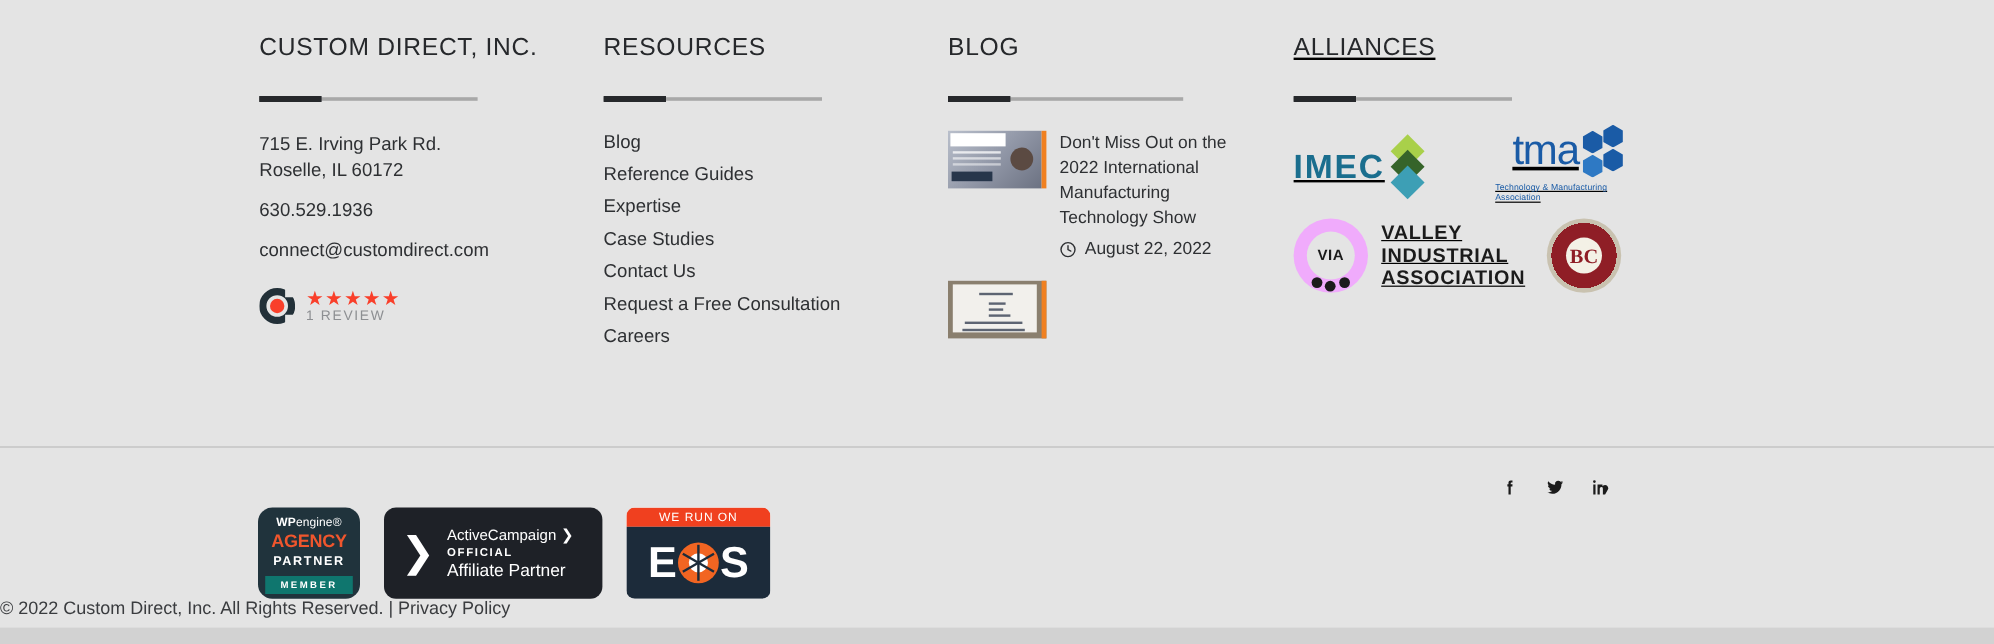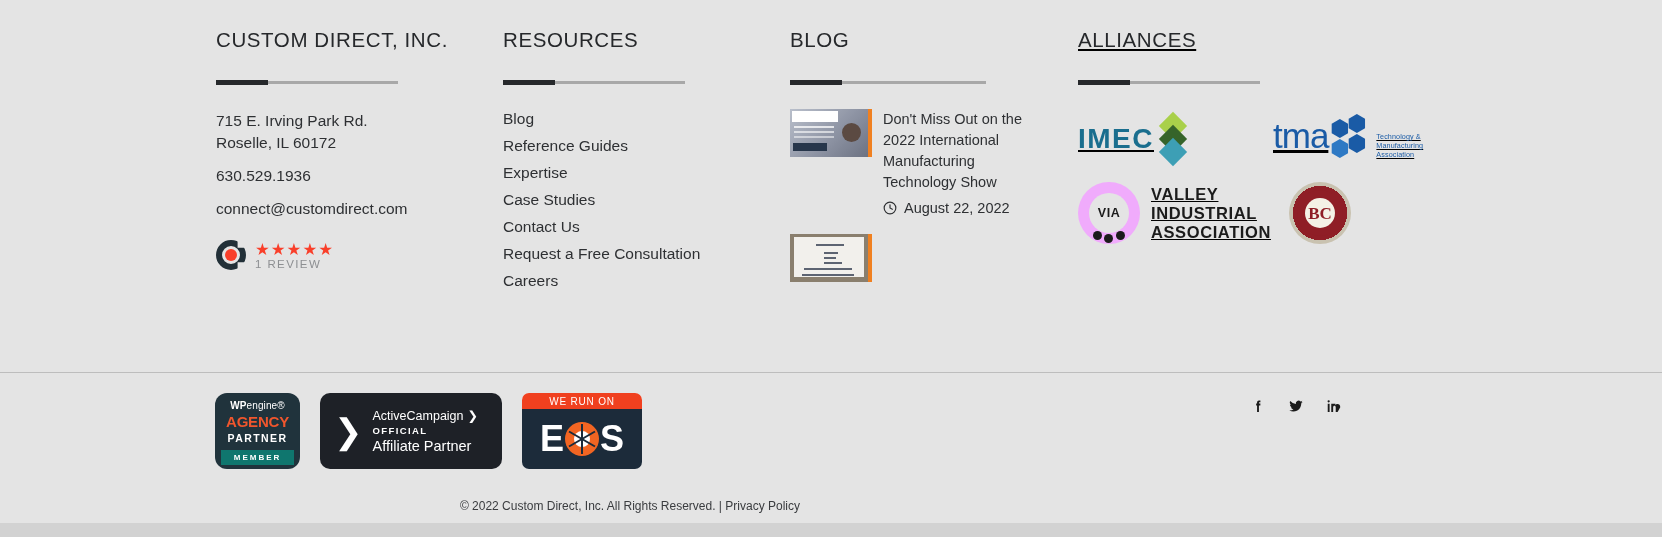--- a/index.html
+++ b/index.html
@@ -75,21 +75,21 @@
   .al-row-2 { gap: 18px; height: 72px; margin-top: 8px; }
 
   .imec { display: flex; align-items: center; gap: 4px; }
   .imec-text { font-size: 28px; font-weight: 700; color: #1a6e8e; letter-spacing: 1.5px; font-family: "Liberation Sans", sans-serif; }
   .imec-dia { position: relative; width: 26px; height: 46px; }
   .dia { position: absolute; width: 20px; height: 20px; transform: rotate(45deg); }
   .dia.g1 { background: #a9d04a; left: 5px; top: 0; }
   .dia.g2 { background: #36642a; left: 5px; top: 13px; }
   .dia.g3 { background: #3d9fb5; left: 5px; top: 26px; }
 
-  .tma { display: flex; flex-direction: row; align-items: flex-end; margin-left: 27px; }
+  .tma { display: flex; flex-direction: column; align-items: center; }
   .tma-top { display: flex; align-items: flex-start; gap: 2px; }
   .tma-word { font-size: 35px; color: #1a5ba6; font-weight: 400; letter-spacing: -1px; line-height: 34px; }
   .tma-hex { position: relative; width: 46px; height: 40px; }
   .hx { position: absolute; width: 19px; height: 19px; background: #1a5ba6; clip-path: polygon(50% 0,93% 25%,93% 75%,50% 100%,7% 75%,7% 25%); }
   .hx.a { left: 0; top: 0; } .hx.b { left: 17px; top: -5px; }
   .hx.c { left: 17px; top: 15px; } .hx.d { left: 0; top: 20px; background:#2e79c4; }
   .tma-sub { font-size: 7.2px; color: #1a5ba6; letter-spacing: .1px; margin-top: 2px; }
 
   .via { display: flex; align-items: center; gap: 11px; }
   .via-seal { width: 62px; height: 62px; border-radius: 50%; background: #f0abfc; position: relative; flex: none; }
@@ -103,21 +103,21 @@
   .bloom .band { position: absolute; inset: 8px; border-radius: 50%; background: #8f1e26; }
   .bloom .core { position: absolute; inset: 16px; border-radius: 50%; background: #f4f1e6; }
   .bloom .bf { position: absolute; left: 0; right: 0; top: 22px; text-align: center; font-size: 17px; color: #8f1e26; font-family: "Liberation Serif", serif; font-weight: 700; }
 
   
   .divider { position: absolute; left: 0; top: 372px; width: 1662px; height: 1px; background: #bdbdbd; }
   .bottom { position: absolute; left: 0; top: 373px; width: 1662px; height: 164px; }
 
   .badges { position: absolute; left: 215px; top: 20px; display: flex; align-items: center; gap: 20px; }
 
-  .bdg { position: relative; }
+  .bdg { position: relative; margin-top: 30px; }
   .wpe { width: 85px; height: 76px; background: #20333c; border-radius: 12px; display: flex; flex-direction: column; align-items: center; padding-top: 7px; overflow: hidden; }
   .wpe .l1 { font-size: 10px; color: #fff; letter-spacing: .1px; }
   .wpe .l1 b { font-weight: 700; }
   .wpe .l2 { font-size: 15px; font-weight: 700; color: #f0562d; letter-spacing: -.2px; margin-top: 2px; }
   .wpe .l3 { font-size: 10.5px; font-weight: 700; color: #fff; letter-spacing: 1.4px; margin-top: 2px; }
   .wpe .l4 { position: absolute; left: 6px; right: 6px; bottom: 4px; background: #0f766e; color: #fff; font-size: 8px; font-weight: 700; letter-spacing: 2px; text-align: center; padding: 3px 0; }
 
   .ac { width: 182px; height: 76px; background: #1e2127; border-radius: 10px; display: flex; align-items: center; gap: 10px; padding: 0 14px; }
   .ac .arrow { font-size: 34px; color: #fff; line-height: 30px; font-weight: 300; }
   .ac .txt .a1 { font-size: 12.5px; color: #fff; display: flex; align-items: center; gap: 4px; }
@@ -125,21 +125,21 @@
   .ac .txt .a3 { font-size: 14.5px; color: #fff; margin-top: 2px; }
 
   .eos { width: 120px; height: 76px; background: #fff; border-radius: 7px; overflow: hidden; display: flex; flex-direction: column; }
   .eos .top { background: #f0401f; color: #fff; font-size: 10px; font-weight: 400; letter-spacing: .8px; text-align: center; padding: 3px 0 2px; }
   .eos .main { flex: 1; background: #1c2b3a; display: flex; align-items: center; justify-content: center; gap: 1px; }
   .eos .ltr { font-size: 36px; font-weight: 800; color: #fff; line-height: 34px; font-family: "Liberation Sans", sans-serif; }
   .eos .wheel { width: 34px; height: 34px; border-radius: 50%; background: #f26522; position: relative; }
   .eos .wheel::before { content: ""; position: absolute; inset: 9px; border-radius: 50%; background: #fff; }
   .eos .wheel .sp { position: absolute; left: 50%; top: 2px; width: 2px; height: 30px; background: #1c2b3a; transform-origin: 50% 50%; margin-left: -1px; }
 
-  .copyright { position: absolute; left: 0; top: 126px; width: 800px; text-align: right; font-size: 12px; color: #3a3c3f; }
+  .copyright { position: absolute; left: 0; top: 126px; width: 800px; text-align: left; font-size: 15px; color: #3a3c3f; }
   .copyright a { color: #3a3c3f; text-decoration: none; }
 
   .social { position: absolute; right: 320px; top: 25px; display: flex; align-items: center; gap: 22px; }
   .social .si { width: 16px; height: 16px; fill: #1b1b1b; cursor: pointer; }
 
   .strip { position: absolute; left: 0; bottom: 0; width: 1662px; height: 14px; background: #d2d2d2; }
 </style>
 </head>
 <body>
 

